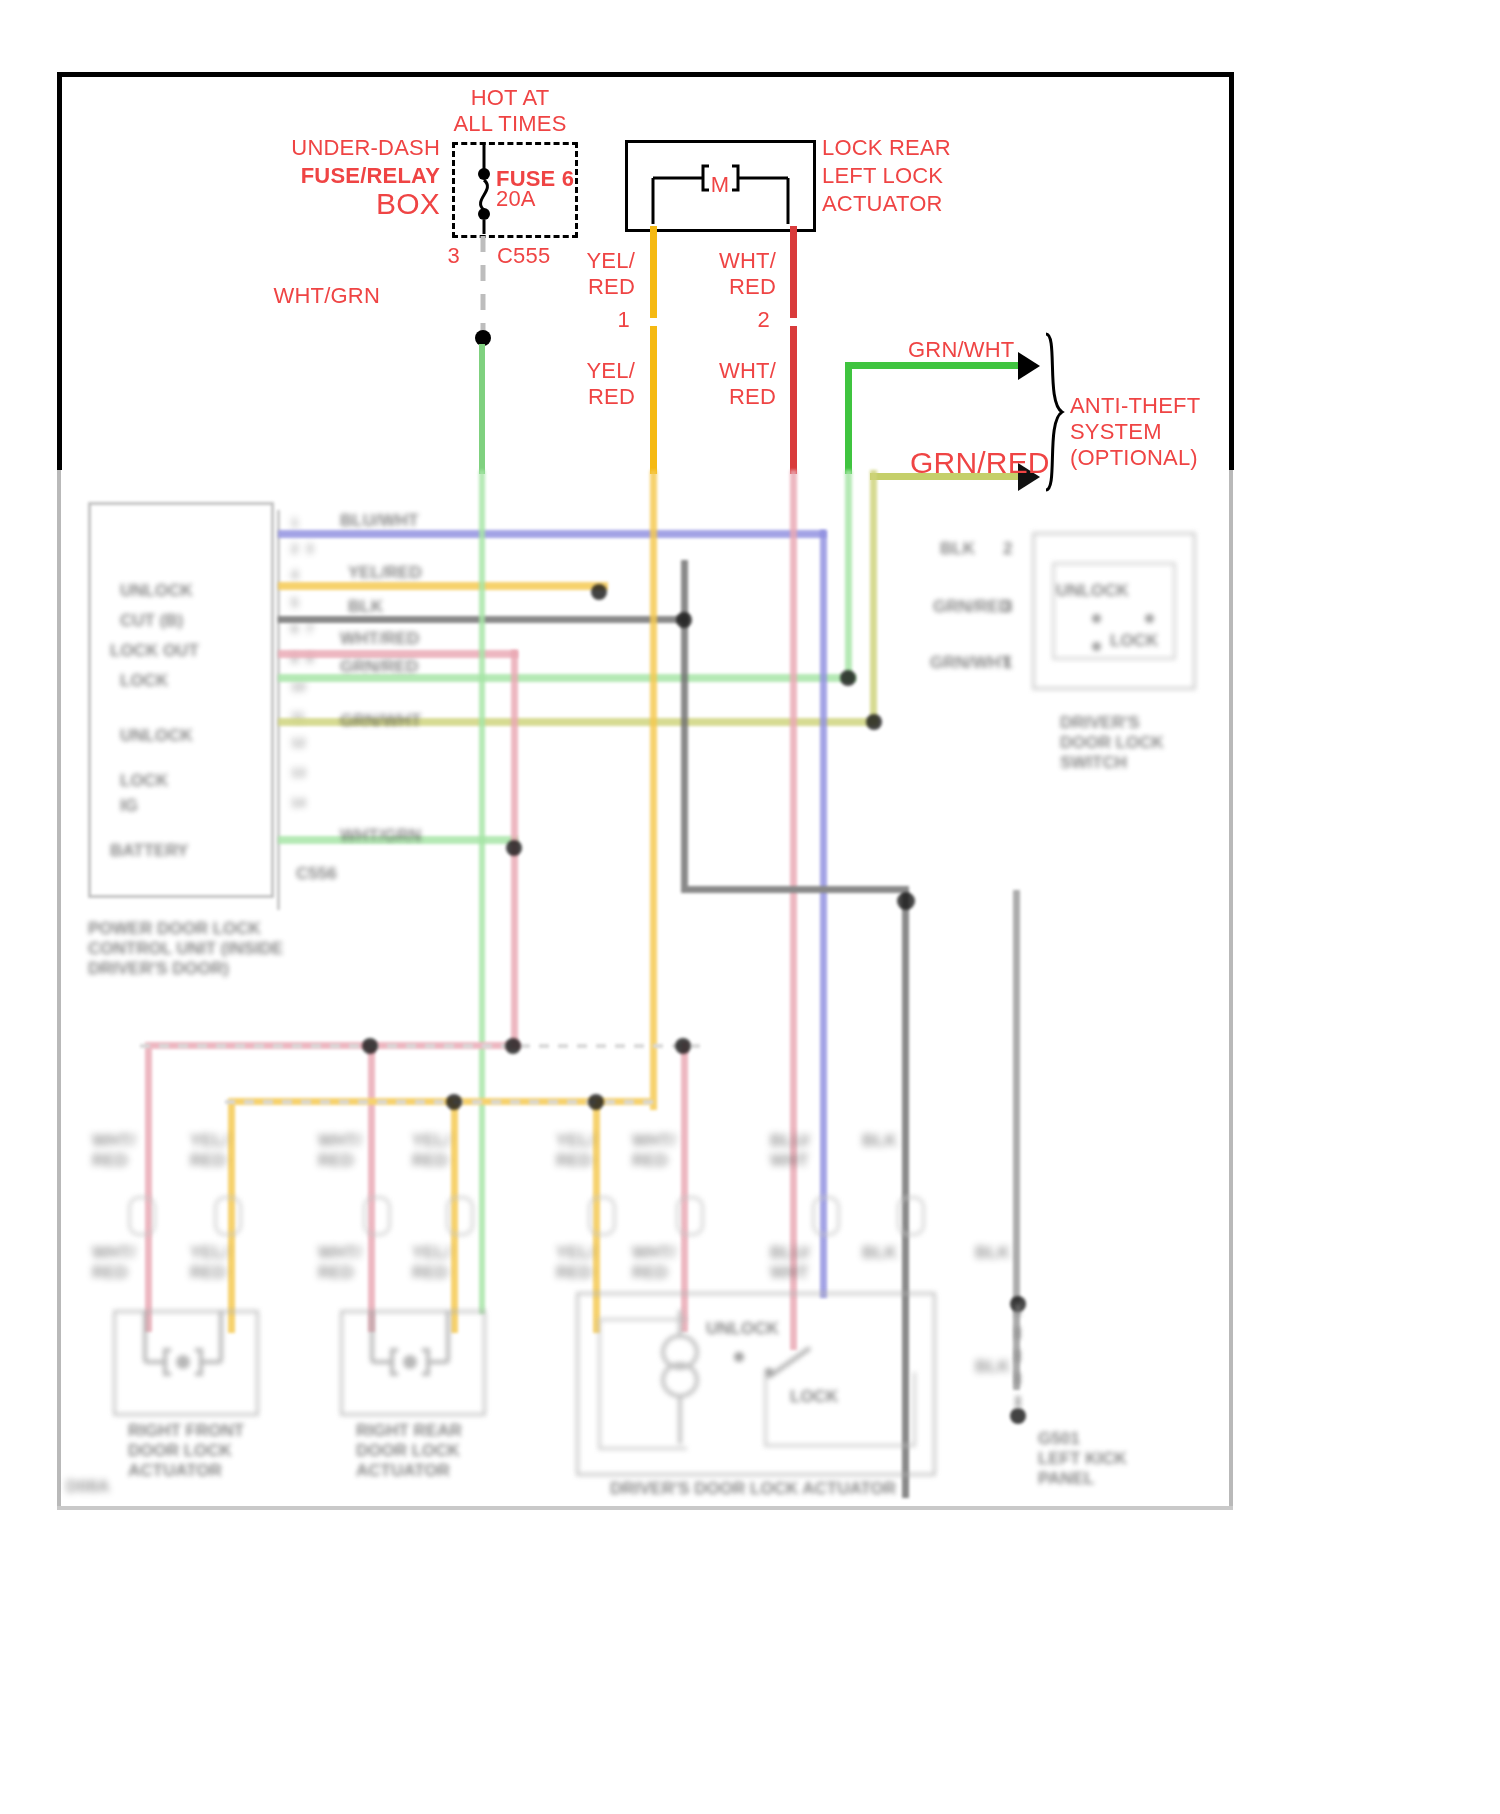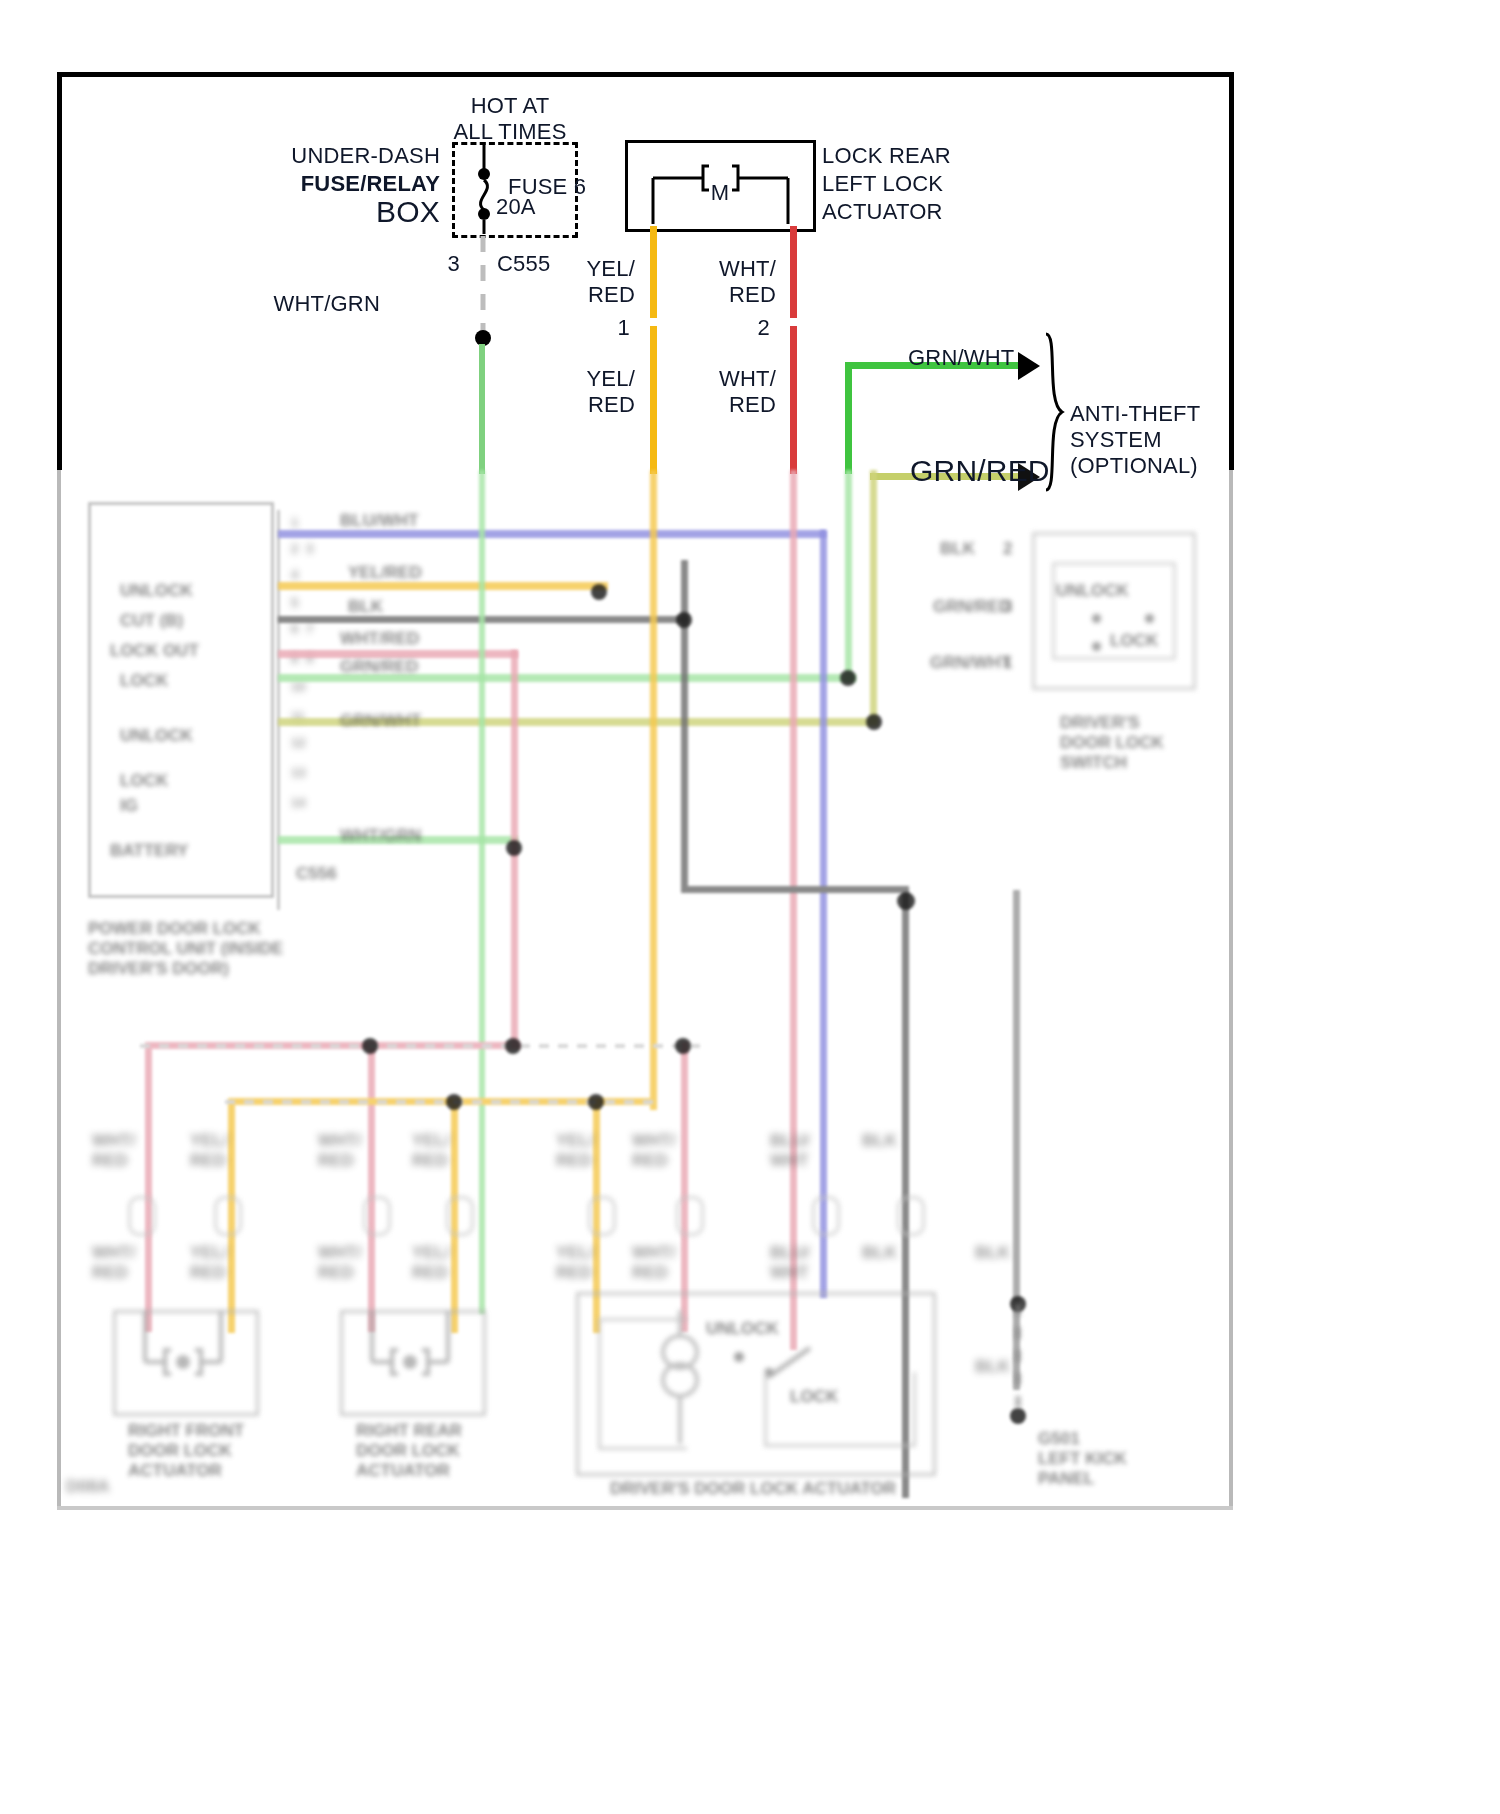--- a/index.html
+++ b/index.html
@@ -1,20 +1,20 @@
 <!DOCTYPE html>
 <html><head>
 <meta charset="utf-8">
 <style>
   html,body{margin:0;padding:0;background:#ffffff;}
   body{font-family:"Liberation Sans",sans-serif;}
   #stage{position:relative;width:1500px;height:1814px;background:#fff;overflow:hidden;}
 
   
-  .txt{position:absolute;color:#0f172a;font-size:21px;line-height:26px;white-space:pre;letter-spacing:.2px;margin-top:8px;}
+  .txt{position:absolute;color:#ef4444;font-size:21px;line-height:26px;white-space:pre;letter-spacing:.2px;}
   .txt.c{text-align:center;}
   .txt.r{text-align:right;}
   .wire{position:absolute;background:#000;}
   .dot{position:absolute;border-radius:50%;background:#000;}
 
   
   .frame-left{position:absolute;left:57px;top:72px;width:5px;height:398px;background:#000;}
   .frame-top{position:absolute;left:57px;top:72px;width:1177px;height:5px;background:#000;}
   .frame-right{position:absolute;left:1229px;top:72px;width:5px;height:398px;background:#000;}
 
@@ -61,21 +61,21 @@
 
   <div class="fusebox"></div>
 
   <svg style="position:absolute;left:470px;top:142px;width:46px;height:92px;">
     <line x1="14" y1="0" x2="14" y2="28" stroke="#000" stroke-width="3"></line>
     <circle cx="14" cy="32" r="6" fill="#000"></circle>
     <path d="M14 38 C 26 48, 2 58, 14 68" stroke="#000" stroke-width="3" fill="none"></path>
     <circle cx="14" cy="72" r="6" fill="#000"></circle>
     <line x1="14" y1="78" x2="14" y2="92" stroke="#000" stroke-width="3"></line>
   </svg>
-  <div class="txt" style="left:508px;top:166px;font-size:22px;">FUSE 6</div>
+  <div class="txt" style="left:496px;top:166px;font-size:22px;font-weight:bold;">FUSE 6</div>
   <div class="txt" style="left:496px;top:186px;font-size:22px;">20A</div>
 
   <div class="txt r" style="left:410px;top:243px;width:50px;font-size:22px;">3</div>
   <div class="txt" style="left:497px;top:243px;font-size:22px;">C555</div>
 
   <svg style="position:absolute;left:478px;top:236px;width:10px;height:104px;">
     <line x1="5" y1="0" x2="5" y2="104" stroke="#bdbdbd" stroke-width="5" stroke-dasharray="16,13"></line>
   </svg>
 
   <div class="txt r" style="left:250px;top:283px;width:130px;font-size:22px;">WHT/GRN</div>

